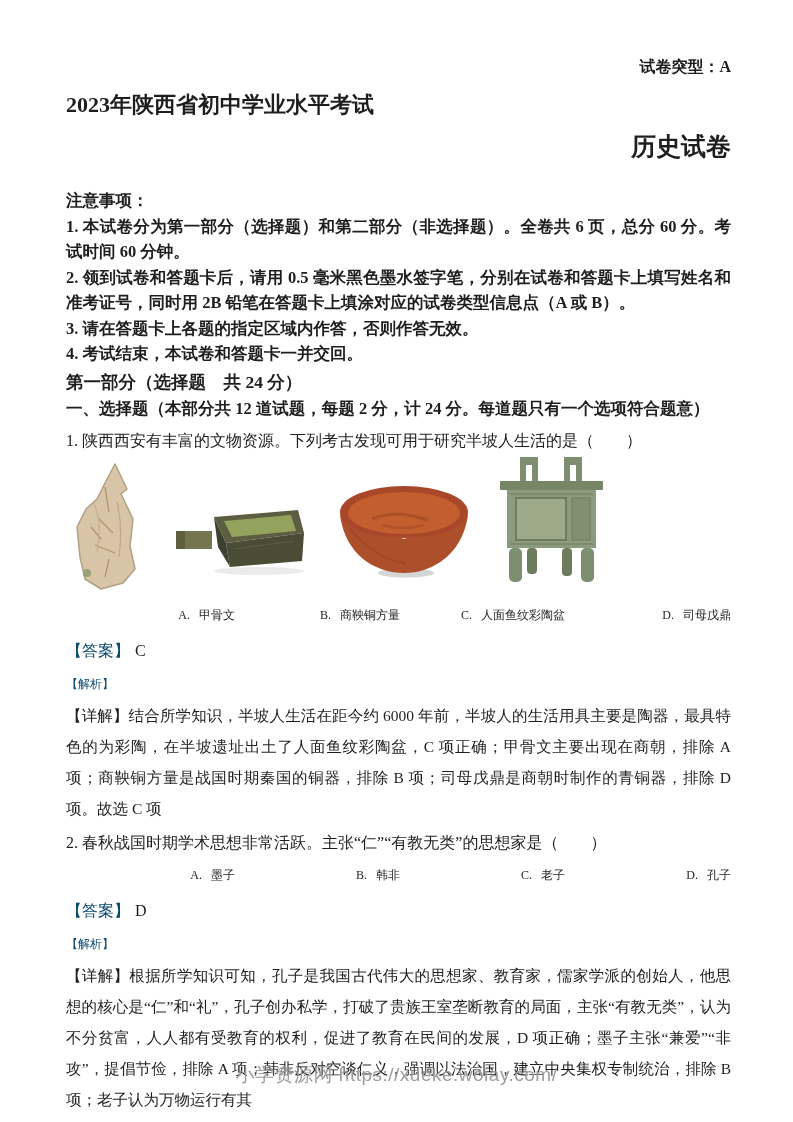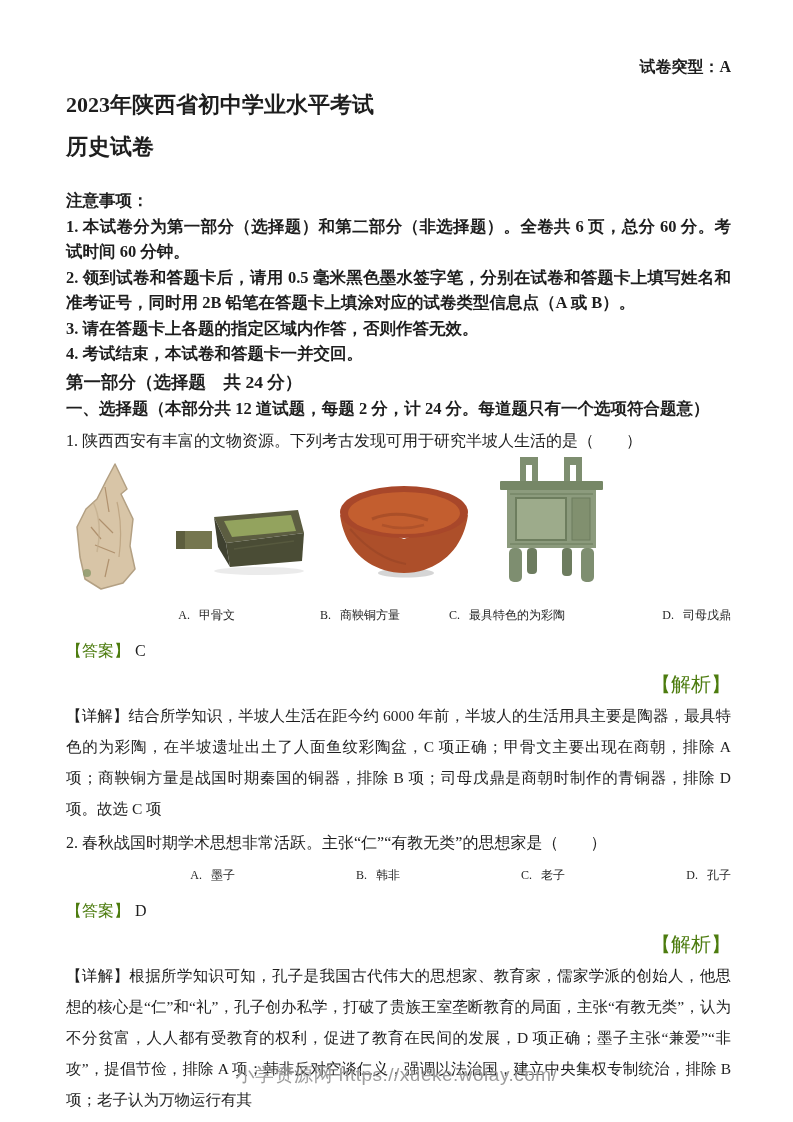--- a/index.html
+++ b/index.html
@@ -28,22 +28,22 @@
   }
   .title {
     margin: 12px 0 0 0;
     text-align: left;
     font-size: 22px;
     font-weight: bold;
     line-height: 30px;
   }
   .subject {
     margin: 12px 0 12px 0;
-    text-align: left;
-    font-size: 22px;
+    text-align: right;
+    font-size: 25px;
     font-weight: bold;
     line-height: 30px;
   }
   .notice { margin-top: 26px; }
   .notice p {
     margin: 0;
     font-weight: bold;
     font-size: 16.5px;
     line-height: 25.5px;
     text-align: justify;
@@ -88,25 +88,25 @@
     text-align: right;
   }
   .caption-row { margin-top: 9px; }
   .option-row { margin-top: 9px; }
   .opt-label { margin-right: 9px; }
   .ans-line {
     margin: 13px 0 0 0;
     font-size: 16px;
     line-height: 23px;
   }
-  .blue { color: #4d7c0f; text-align: right; }
+  .blue { color: #0c4a6e; }
   .ans-letter { margin-left: 5px; }
   .analysis-line {
     margin: 11px 0 0 0;
-    font-size: 20px;
+    font-size: 12px;
     line-height: 23px;
   }
   .detail {
     margin: 4px 0 0 0;
     font-size: 15.5px;
     line-height: 31px;
     text-align: justify;
   }
   .q2-stem { }
   .footer {
@@ -191,21 +191,21 @@
           <rect x="87" y="93" width="13" height="34" rx="5" fill="#7e8e70"></rect>
           <rect x="33" y="93" width="10" height="26" rx="4" fill="#6d7c5f"></rect>
           <rect x="68" y="93" width="10" height="28" rx="4" fill="#6d7c5f"></rect>
         </svg>
       </figure>
     </div>
 
     <div class="caption-row">
       <span class="opt"><span class="opt-label">A.</span><span>甲骨文</span></span>
       <span class="opt"><span class="opt-label">B.</span><span>商鞅铜方量</span></span>
-      <span class="opt"><span class="opt-label">C.</span><span>最具特色的为彩陶</span></span>
+      <span class="opt"><span class="opt-label">C.</span><span>人面鱼纹彩陶盆</span></span>
       <span class="opt"><span class="opt-label">D.</span><span>司母戊鼎</span></span>
     </div>
 
     <p class="ans-line"><span class="blue">【答案】</span><span class="ans-letter">C</span></p>
     <p class="analysis-line blue">【解析】</p>
     <p class="detail">【详解】结合所学知识，半坡人生活在距今约 6000 年前，半坡人的生活用具主要是陶器，最具特色的为彩陶，在半坡遗址出土了人面鱼纹彩陶盆，C 项正确；甲骨文主要出现在商朝，排除 A 项；商鞅铜方量是战国时期秦国的铜器，排除 B 项；司母戊鼎是商朝时制作的青铜器，排除 D 项。故选 C 项</p>
 
     <p class="stem q2-stem">2. 春秋战国时期学术思想非常活跃。主张“仁”“有教无类”的思想家是（　　）</p>
 
     <div class="option-row">

